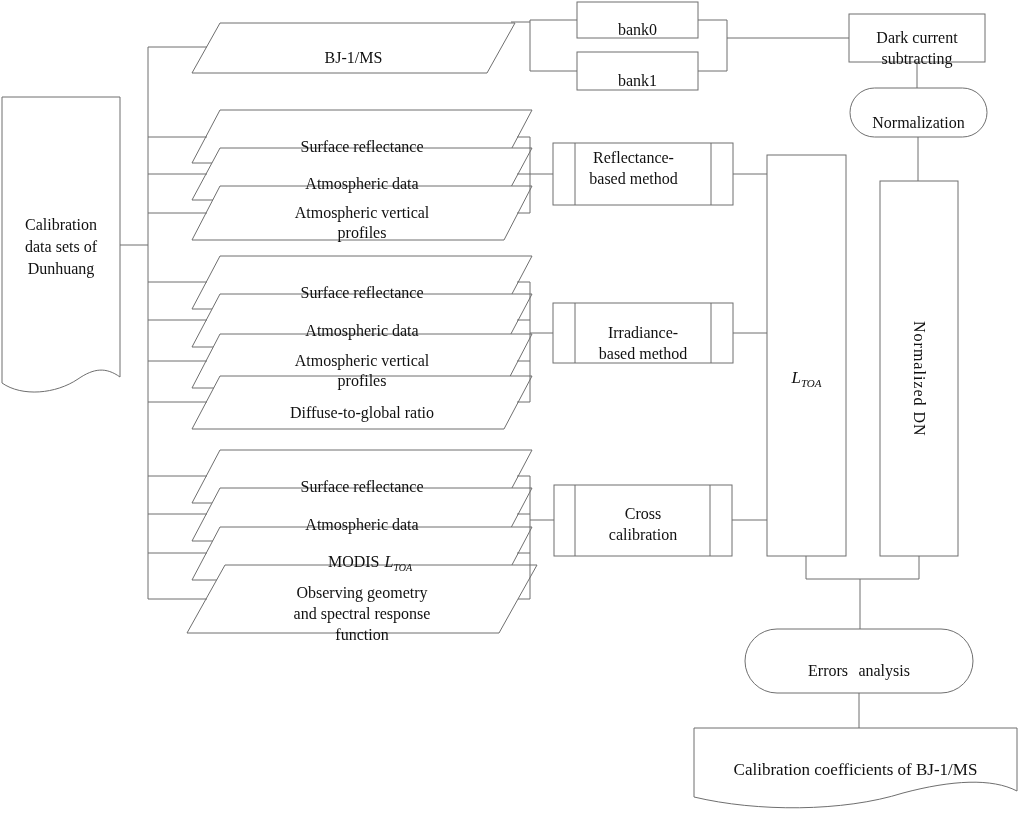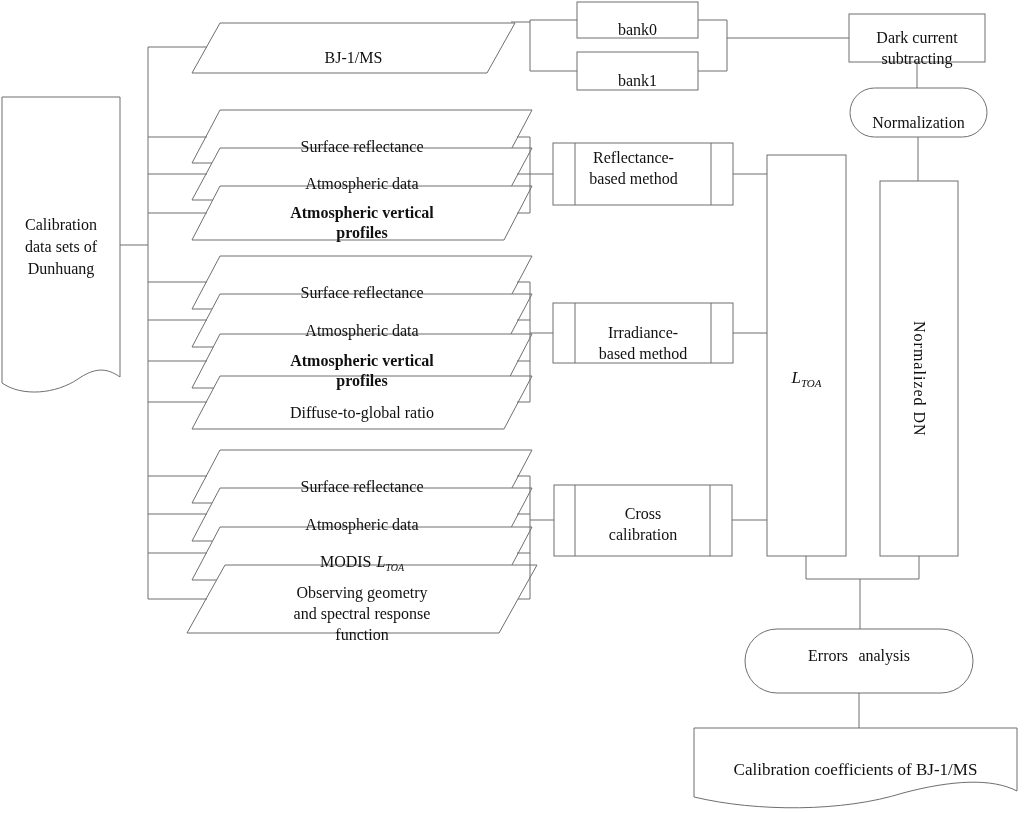--- a/index.html
+++ b/index.html
@@ -9,21 +9,21 @@
   #canvas{position:relative;width:1024px;height:813px;background:var(--bg);overflow:hidden;
           font-family:"Liberation Serif", serif;color:var(--text);}
   #canvas svg{position:absolute;left:0;top:0;}
   .sh{fill:var(--fill);stroke:var(--line);stroke-width:1;}
   .ln{stroke:var(--line);stroke-width:1;fill:none;}
   .lbl{position:absolute;display:flex;align-items:center;justify-content:center;
        text-align:center;font-size:16px;line-height:1.25;white-space:nowrap;margin-top:10px;}
   .lines{display:block;}
   .lines span{display:block;}
   .lh21 span{line-height:21px;}
-  .lh20 span{line-height:20px;font-weight:bold;}
+  .lh20 span{line-height:20px;}
   .lh22 span{line-height:22px;}
   .it{font-style:italic;}
   sub.it{font-size:10px;font-style:italic;}
   .ltoa-sym{font-style:italic;font-size:17px;}
   .ltoa-sub{font-style:italic;font-size:11px;}
   .vertical span{writing-mode:vertical-rl;text-orientation:mixed;letter-spacing:1px;}
   .wide{word-spacing:0.4em;}
   .modis-prefix{margin-right:5px;}
   .big{font-size:17px;}
 </style>
@@ -199,21 +199,21 @@
   <div class="lbl" style="left:192px;top:376px;width:340px;height:53px;">
     <span>Diffuse-to-global ratio</span>
   </div>
 
   <div class="lbl" style="left:192px;top:450px;width:340px;height:53px;">
     <span>Surface reflectance</span>
   </div>
   <div class="lbl" style="left:192px;top:488px;width:340px;height:53px;">
     <span>Atmospheric data</span>
   </div>
-  <div class="lbl" style="left:192px;top:527px;width:340px;height:53px;">
+  <div class="lbl" style="left:200px;top:527px;width:340px;height:53px;">
     <span><span class="modis-prefix">MODIS</span><span class="it">L</span><sub class="it">TOA</sub></span>
   </div>
   <div class="lbl" style="left:187px;top:565px;width:350px;height:76px;">
     <span class="lines lh21">
       <span>Observing geometry</span>
       <span>and spectral response</span>
       <span>function</span>
     </span>
   </div>
 
@@ -236,19 +236,19 @@
     </span>
   </div>
 
   <div class="lbl" style="left:767px;top:168px;width:79px;height:401px;">
     <span><span class="ltoa-sym">L</span><sub class="ltoa-sub">TOA</sub></span>
   </div>
   <div class="lbl vertical" style="left:880px;top:181px;width:78px;height:375px;">
     <span>Normalized DN</span>
   </div>
 
-  <div class="lbl wide" style="left:745px;top:614px;width:228px;height:64px;">
+  <div class="lbl wide" style="left:745px;top:629px;width:228px;height:64px;">
     <span>Errors analysis</span>
   </div>
   <div class="lbl big" style="left:694px;top:728px;width:323px;height:64px;">
     <span>Calibration coefficients of BJ-1/MS</span>
   </div>
 </div>
 
 </body></html>

